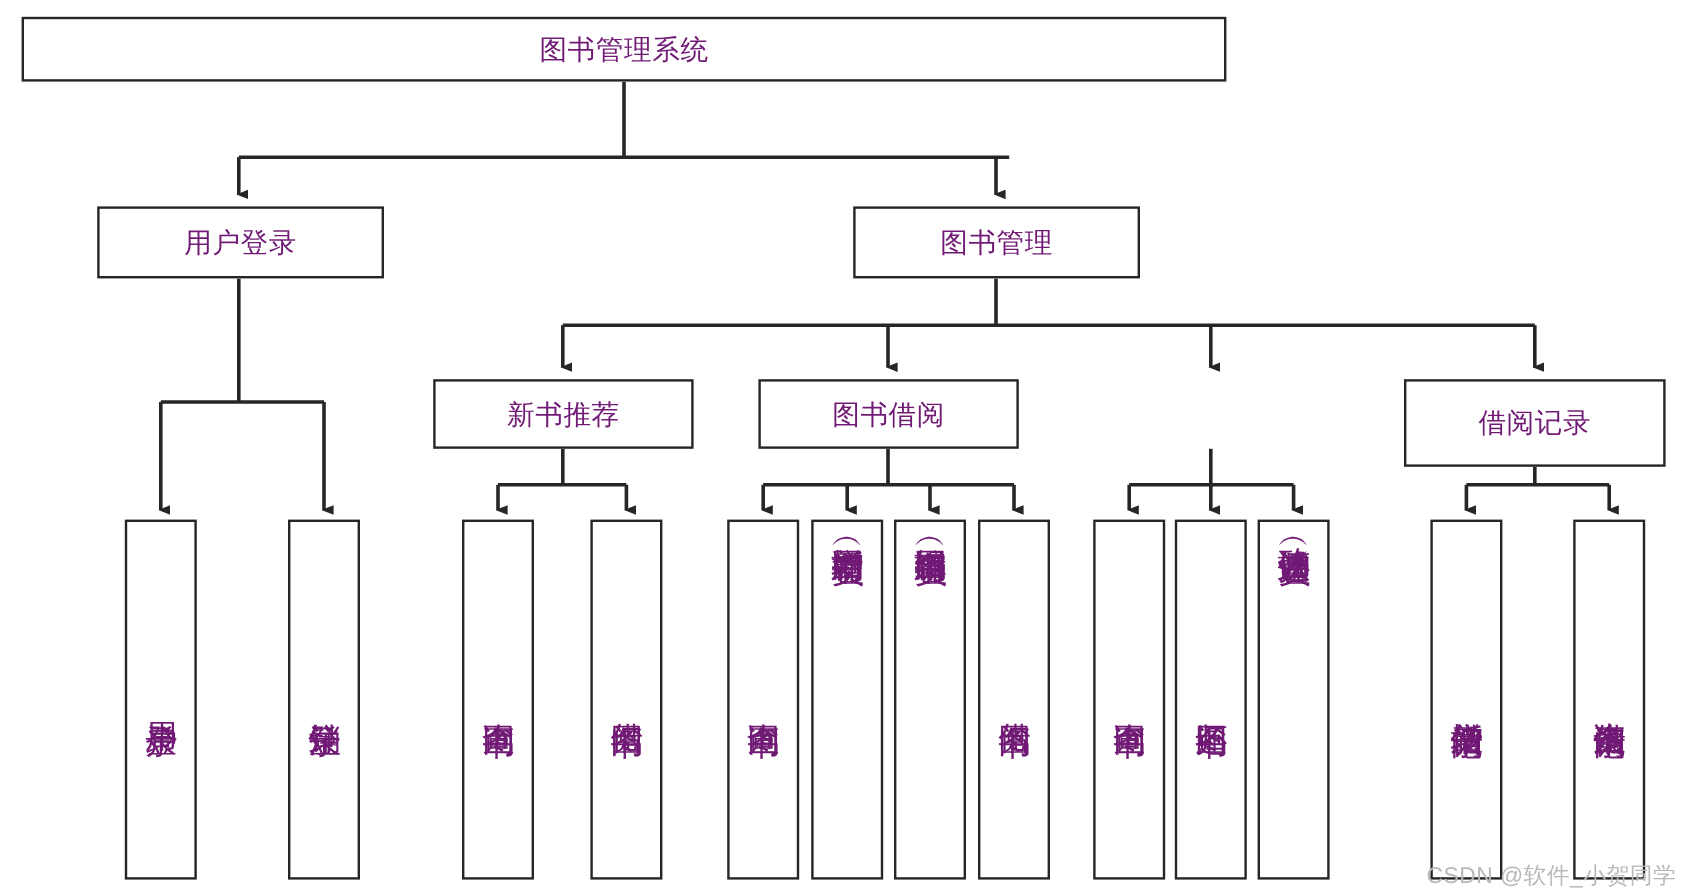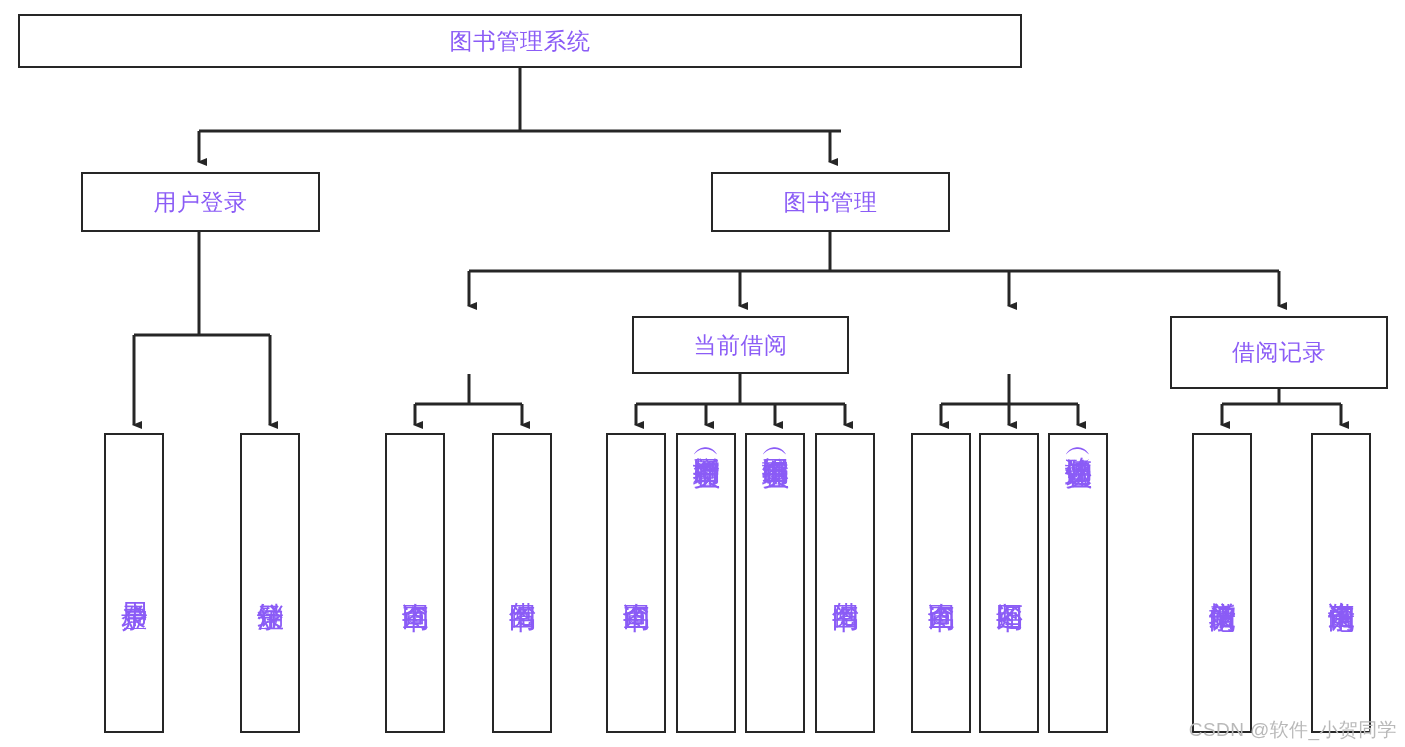--- a/index.html
+++ b/index.html
@@ -28,21 +28,21 @@
     pointer-events: none;
   }
   .node {
     position: absolute;
     box-sizing: border-box;
     border: 2px solid #262626;
     background: #ffffff;
     display: flex;
     align-items: center;
     justify-content: center;
-    color: #8b5cf6;
+    color: #701a75;
   }
   .node .label {
     display: block;
     text-align: center;
     line-height: 1.06;
     letter-spacing: 0.5px;
   }
   .node.horizontal .label {
     writing-mode: horizontal-tb;
     font-size: 23px;
@@ -133,22 +133,25 @@
     <span class="label">图书管理系统</span>
   </div>
 
   <div class="node horizontal" style="left:81px; top:172px; width:239px; height:60px;">
     <span class="label">用户登录</span>
   </div>
   <div class="node horizontal" style="left:711px; top:172px; width:239px; height:60px;">
     <span class="label">图书管理</span>
   </div>
 
+  <div class="node horizontal" style="left:361px; top:316px; width:217px; height:58px;">
+    <span class="label">新书推荐</span>
+  </div>
   <div class="node horizontal" style="left:632px; top:316px; width:217px; height:58px;">
-    <span class="label">当前借阅</span>
+    <span class="label">图书借阅</span>
   </div>
   <div class="node horizontal" style="left:1170px; top:316px; width:218px; height:73px;">
     <span class="label">借阅记录</span>
   </div>
 
   <div class="node vertical centered" style="left:104px; top:433px; width:60px; height:300px;">
     <span class="label">用户登录</span>
   </div>
   <div class="node vertical centered" style="left:240px; top:433px; width:60px; height:300px;">
     <span class="label">注销登录</span>

